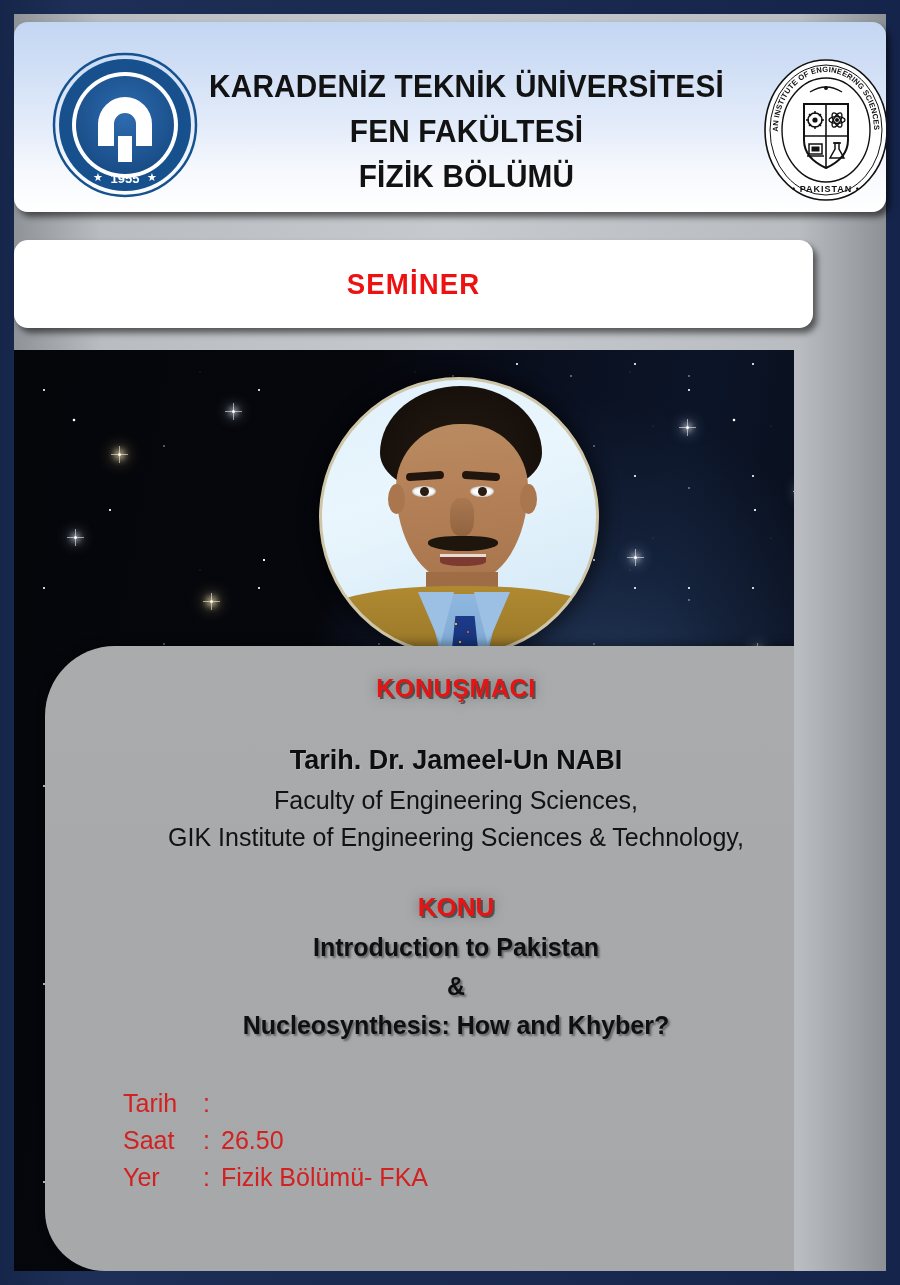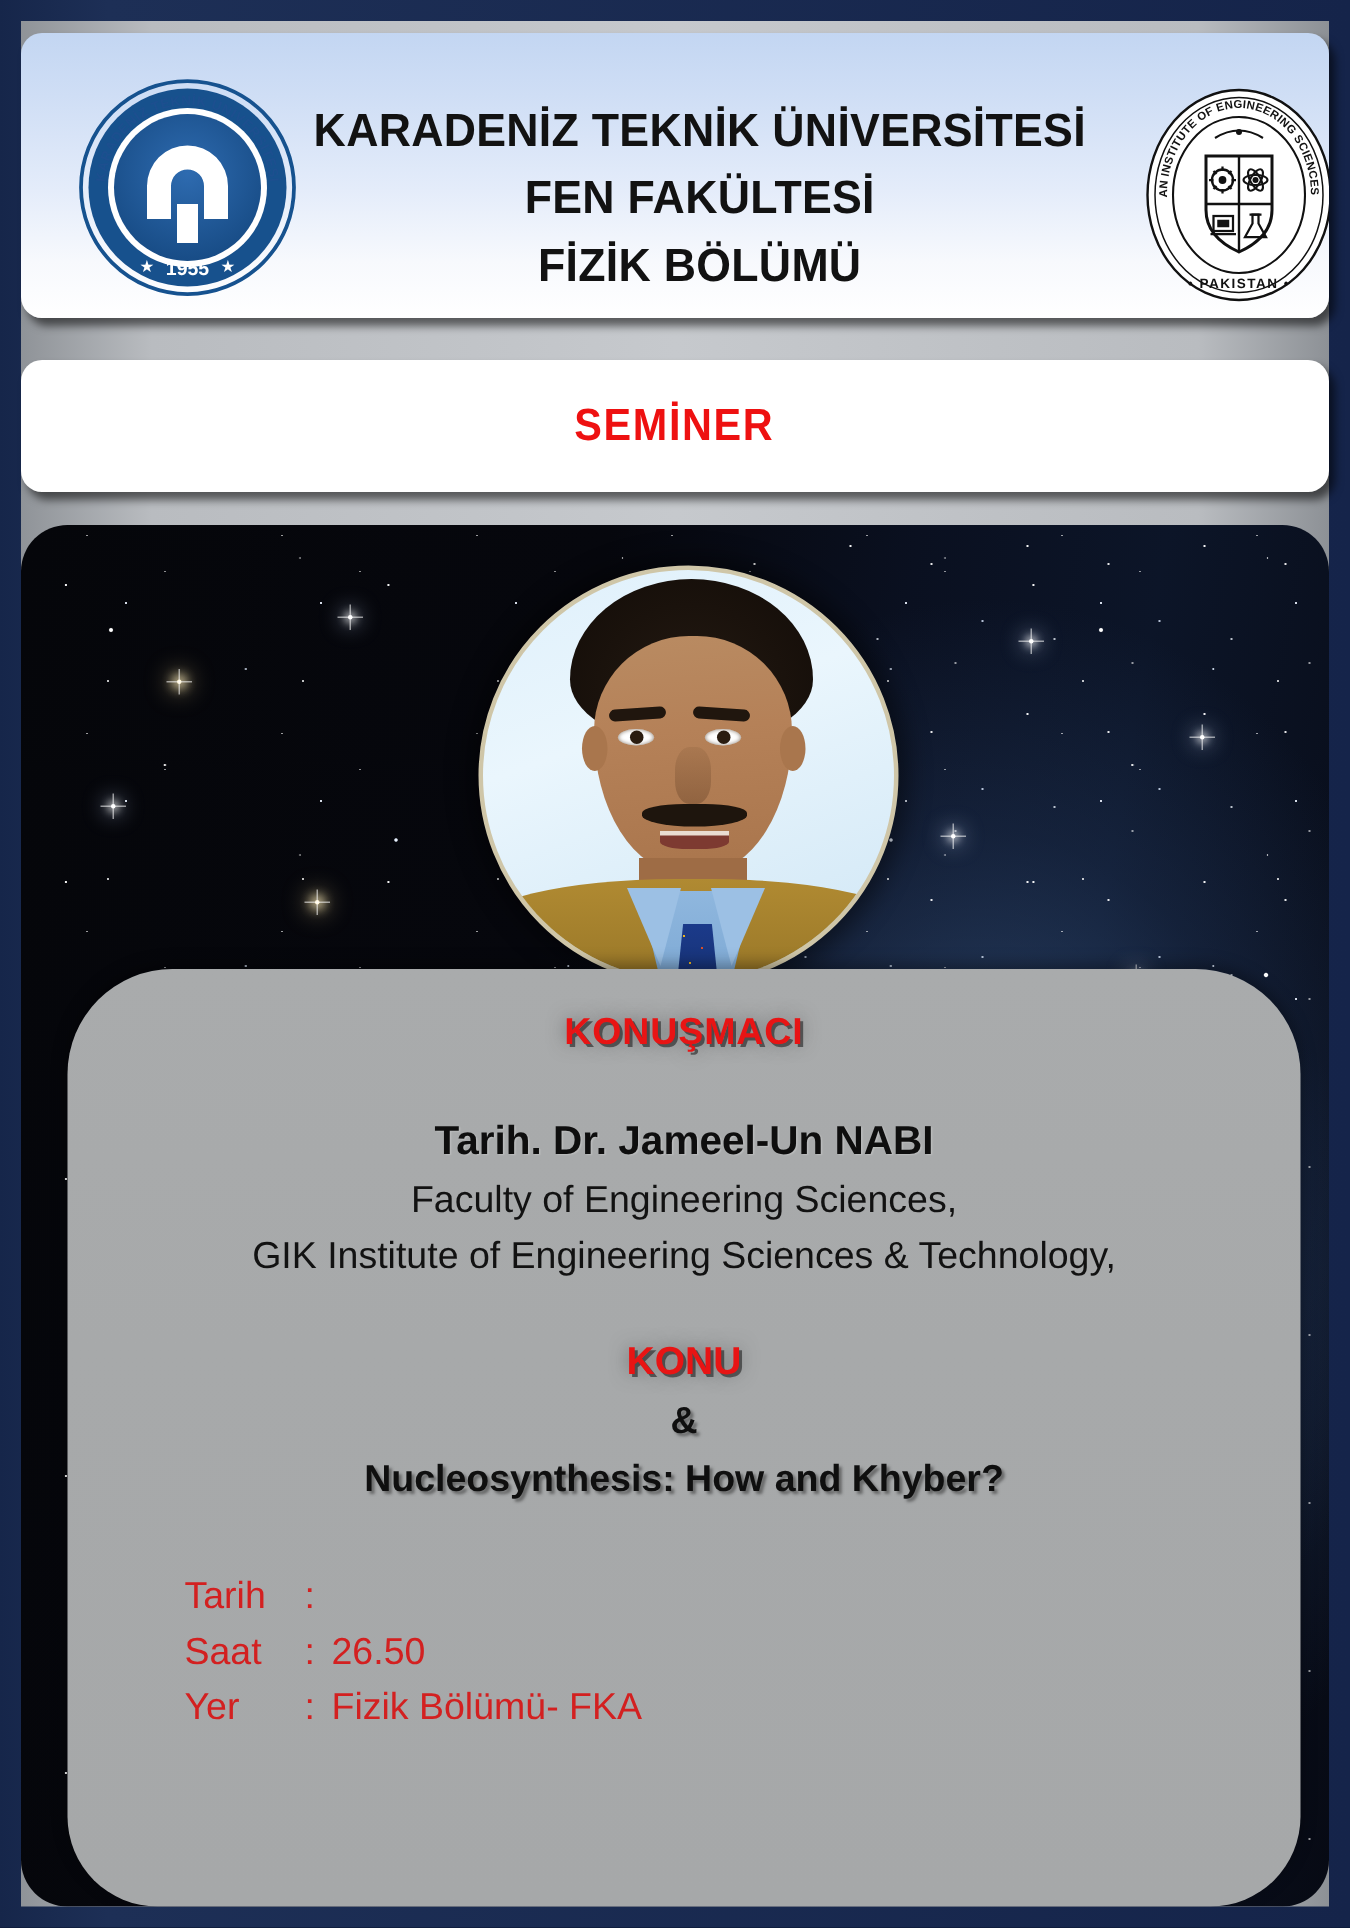--- a/index.html
+++ b/index.html
@@ -61,44 +61,43 @@
   }
   
   #gik-logo {
     position:absolute; left:748px; top:30px;
     width:128px; height:150px;
   }
 
   
   #seminer-card {
     left:14px; top:240px;
-    width:872px; height:88px;
+    width:799px; height:88px;
     background:#ffffff;
     display:flex; align-items:center; justify-content:center;
   }
   #seminer-title {
     color:#ee1111;
     font-size:30px;
     font-weight:bold;
     letter-spacing:1.2px;
     transform:scaleX(.92);
   }
 
   
   #space-panel {
     position:absolute;
     left:14px; top:350px;
-    width:872px; height:921px;
+    width:780px; height:921px;
     overflow:hidden;
     background:
       radial-gradient(ellipse 420px 520px at 74% 46%, rgba(70,108,160,.55) 0%, rgba(40,64,104,.32) 42%, rgba(6,10,22,0) 72%),
       radial-gradient(ellipse 260px 400px at 86% 62%, rgba(56,88,140,.38) 0%, rgba(10,16,32,0) 70%),
       radial-gradient(ellipse 200px 300px at 66% 78%, rgba(44,70,116,.30) 0%, rgba(8,12,26,0) 70%),
       linear-gradient(100deg,#05060a 0%,#06070d 38%,#0a1020 58%,#0c1528 74%,#070a14 100%);
-    border-radius: 31px;
   }
   
   .stars {
     position:absolute; inset:0;
     background-repeat:repeat;
   }
   #stars-fine {
     background-image:
       radial-gradient(.9px .9px at 12px 18px, rgba(255,255,255,.85) 50%, transparent 51%),
       radial-gradient(.8px .8px at 44px 7px, rgba(255,255,255,.6) 50%, transparent 51%),
@@ -398,20 +397,21 @@
 
       <div id="speaker-block">
         <div id="speaker-name">Tarih. Dr. Jameel-Un NABI</div>
         <div class="aff">Faculty of Engineering Sciences,</div>
         <div class="aff">GIK Institute of Engineering Sciences &amp; Technology,</div>
       </div>
 
       <div id="konu-label" class="label-red">KONU</div>
 
       <div id="topic-block">
+        <div class="tl">Introduction to Pakistan</div>
         <div class="tl">&amp;</div>
         <div class="tl">Nucleosynthesis: How and Khyber?</div>
       </div>
 
       <div id="details">
         <div class="row">
           <span class="k">Tarih</span>
           <span class="sep">:</span>
         </div>
         <div class="row">

